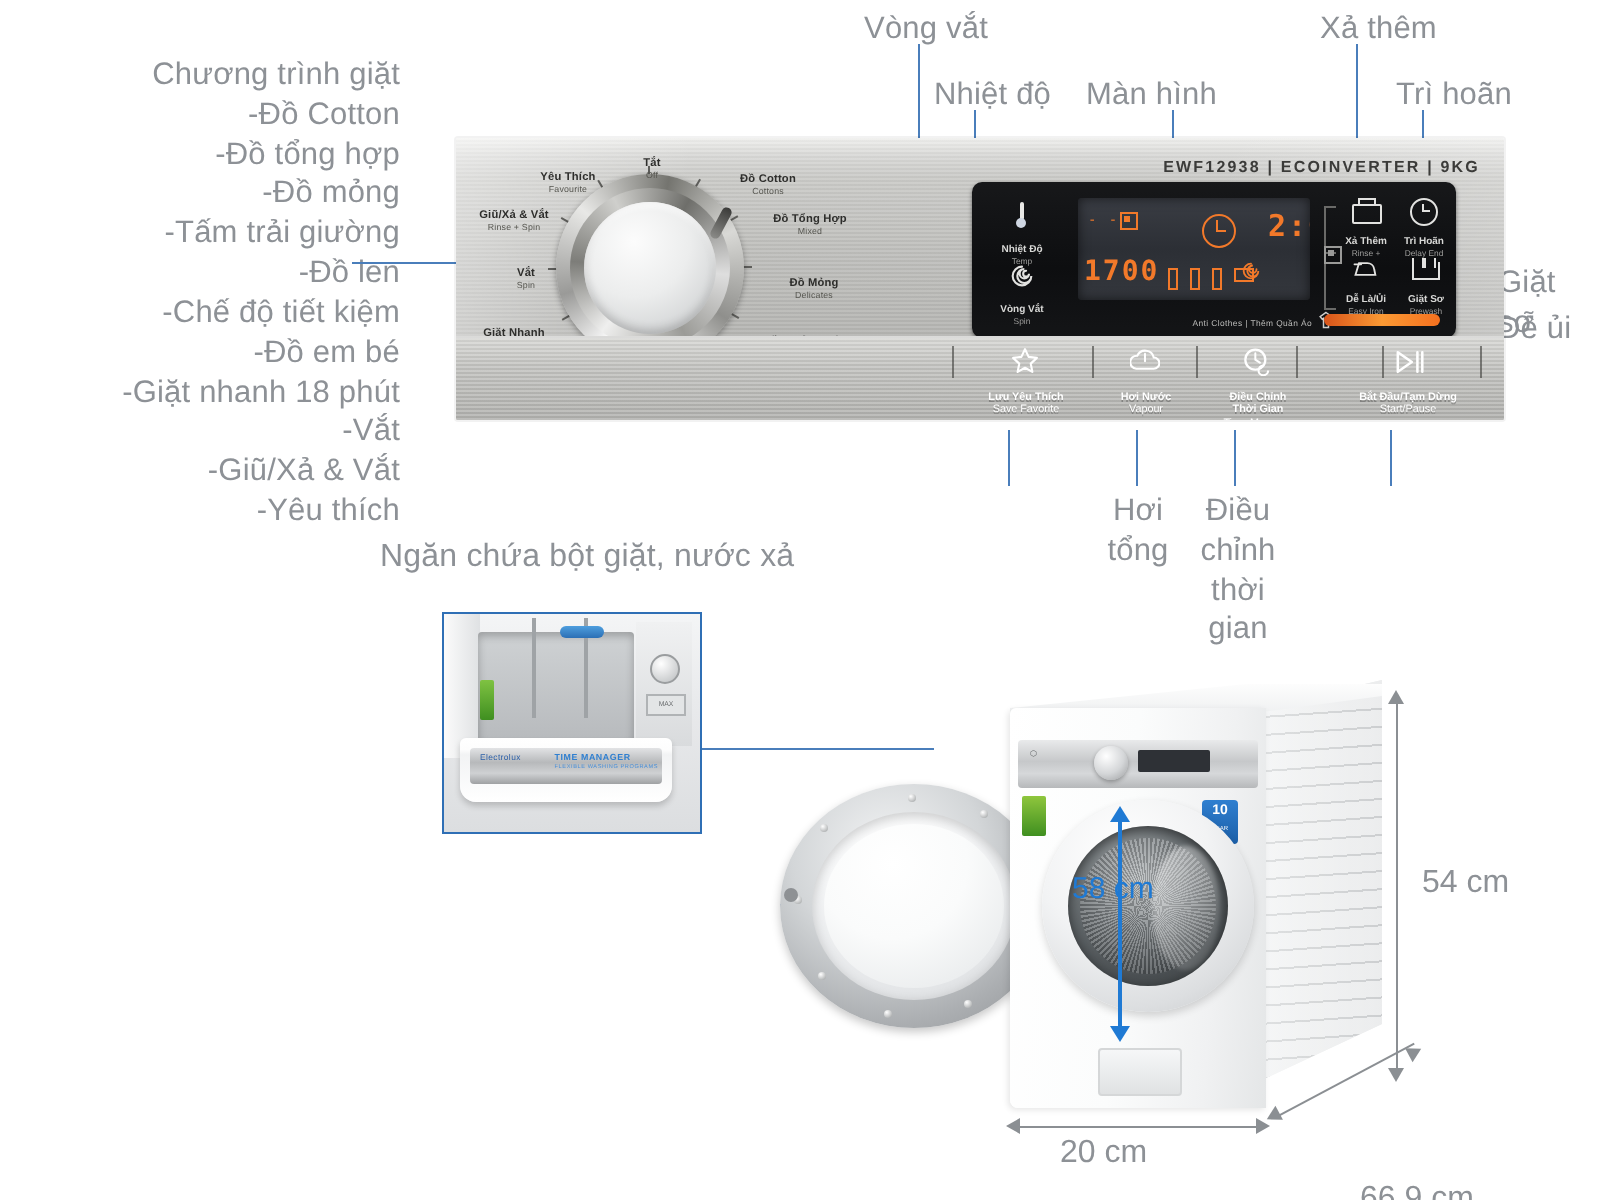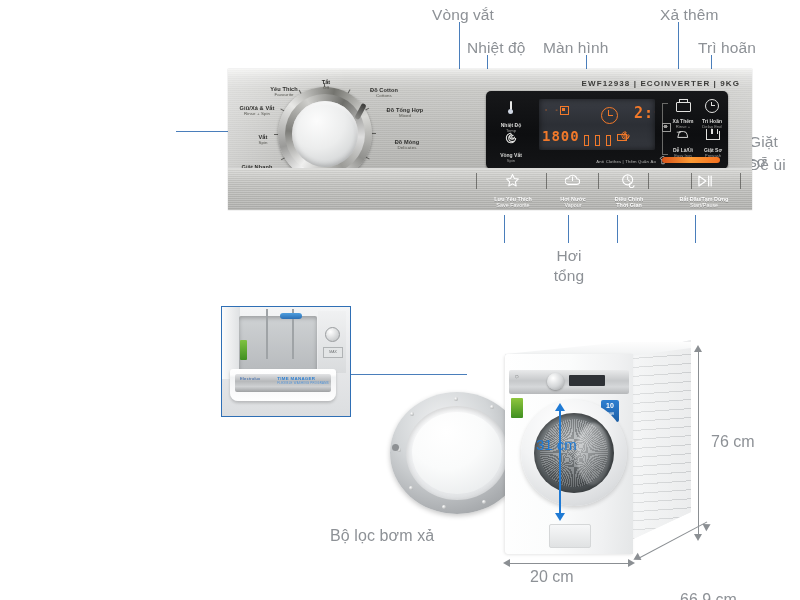--- a/index.html
+++ b/index.html
@@ -273,34 +273,50 @@
   .blue-dim-txt{position:absolute;color:#1f7ad4;font-size:15px;font-weight:500;}
   .bar-up{position:absolute;width:0;height:0;border-left:5px solid transparent;border-right:5px solid transparent;border-bottom:8px solid #1f7ad4;}
   .bar-dn{position:absolute;width:0;height:0;border-left:5px solid transparent;border-right:5px solid transparent;border-top:8px solid #1f7ad4;}
   .diag{position:absolute;height:1px;background:#8b8f93;transform-origin:0 0;}
 </style>
 </head>
 <body>
 
 <div class="stage">
 
+  <div class="anno r" style="left:10px;top:28px;width:190px;">Chương trình giặt
+-Đồ Cotton
+-Đồ tổng hợp
+-Đồ mỏng
+-Tấm trải giường
+-Đồ len
+-Chế độ tiết kiệm
+-Đồ em bé
+-Giặt nhanh 18 phút
+-Vắt
+-Giũ/Xả &amp; Vắt
+-Yêu thích</div>
 
   <div class="anno" style="left:432px;top:5px;">Vòng vắt</div>
   <div class="anno" style="left:467px;top:38px;">Nhiệt độ</div>
   <div class="anno" style="left:543px;top:38px;text-align:center;">Màn hình</div>
   <div class="anno" style="left:660px;top:5px;">Xả thêm</div>
   <div class="anno" style="left:698px;top:38px;">Trì hoãn</div>
 
   <div class="anno" style="left:749px;top:132px;">Giặt sơ</div>
   <div class="anno" style="left:749px;top:155px;">Dễ ủi</div>
 
   <div class="anno c" style="left:545px;top:246px;width:48px;">Hơi
 tổng</div>
-
-  <div class="anno big" style="left:330px;top:526px;">Bộ lọc bơm xả</div>
+  <div class="anno c" style="left:593px;top:246px;width:52px;">Điều
+chỉnh
+thời
+gian</div>
+
+  <div class="anno big" style="left:190px;top:269px;">Ngăn chứa bột giặt, nước xả</div>
 
   <div class="lead h" style="left:176px;top:131px;width:116px;"></div>
 
   <div class="lead v" style="left:459px;top:22px;height:131px;"></div>
   <div class="lead v" style="left:487px;top:55px;height:57px;"></div>
   <div class="lead v" style="left:586px;top:55px;height:63px;"></div>
   <div class="lead v" style="left:678px;top:22px;height:90px;"></div>
   <div class="lead v" style="left:711px;top:55px;height:57px;"></div>
 
   <div class="lead h" style="left:708px;top:140px;width:40px;"></div>
@@ -434,21 +450,21 @@
         <span class="sub">Spin</span>
       </div>
 
       <div class="lcd">
         <div class="seg sm" style="left:5px;top:7px;">- -</div>
         <div class="abs" style="left:21px;top:7px;width:7px;height:7px;border:1.2px solid #f2792a;">
           <div style="position:absolute;left:1.4px;top:1.4px;width:2.4px;height:2.4px;background:#f2792a;"></div>
         </div>
         <div class="clockglyph" style="left:62px;top:8px;"></div>
         <div class="seg big" style="left:95px;top:5px;">2:05</div>
-        <div class="seg mid" style="left:3px;top:29px;">1800</div>
+        <div class="seg mid" style="left:3px;top:29px;">1700</div>
         <div class="abs" style="left:45px;top:33px;">
           <span style="display:inline-block;width:3px;height:9px;border:1px solid #f2792a;margin-right:1.5px;"></span>
           <span style="display:inline-block;width:3px;height:9px;border:1px solid #f2792a;margin-right:1.5px;"></span>
           <span style="display:inline-block;width:3px;height:9px;border:1px solid #f2792a;margin-right:1.5px;"></span>
           <span style="display:inline-block;width:8px;height:5px;border:1px solid #f2792a;vertical-align:top;margin-top:2px;"></span>
         </div>
         <svg class="abs" width="11" height="11" style="left:81px;top:31px;" viewBox="0 0 24 24">
           <path d="M12 4a8 8 0 1 0 8 8 6 6 0 1 1-6-6 4 4 0 1 0 4 4" fill="none" stroke="#f2792a" stroke-width="2" stroke-linecap="round"></path>
         </svg>
       </div>
@@ -622,26 +638,26 @@
           <div class="mc-drumcurve"></div>
         </div>
       </div>
       <div class="pumpfilter"></div>
     </div>
   </div>
 
   <div class="blue-dim" style="left:559px;top:410px;height:104px;"></div>
   <div class="bar-up" style="left:555px;top:403px;"></div>
   <div class="bar-dn" style="left:555px;top:513px;"></div>
-  <div class="blue-dim-txt" style="left:536px;top:436px;">31 cm</div>
+  <div class="blue-dim-txt" style="left:536px;top:436px;">58 cm</div>
 
   <div class="dimline v" style="left:698px;top:352px;height:182px;"></div>
   <div class="arrow ar-up" style="left:694px;top:345px;"></div>
   <div class="arrow ar-dn" style="left:694px;top:534px;"></div>
-  <div class="dim-text" style="left:711px;top:433px;">76 cm</div>
+  <div class="dim-text" style="left:711px;top:433px;">54 cm</div>
 
   <div class="dimline h" style="left:510px;top:563px;width:118px;"></div>
   <div class="arrow ar-lf" style="left:503px;top:559px;"></div>
   <div class="arrow ar-rt" style="left:628px;top:559px;"></div>
   <div class="dim-text" style="left:530px;top:568px;">20 cm</div>
 
   <div class="diag" style="left:638px;top:558px;width:78px;transform:rotate(-28deg);"></div>
   <div class="arrow ar-rt" style="left:704px;top:522px;transform:rotate(-28deg);"></div>
   <div class="arrow ar-lf" style="left:633px;top:554px;transform:rotate(-28deg);"></div>
   <div class="dim-text" style="left:680px;top:591px;">66.9 cm</div>

